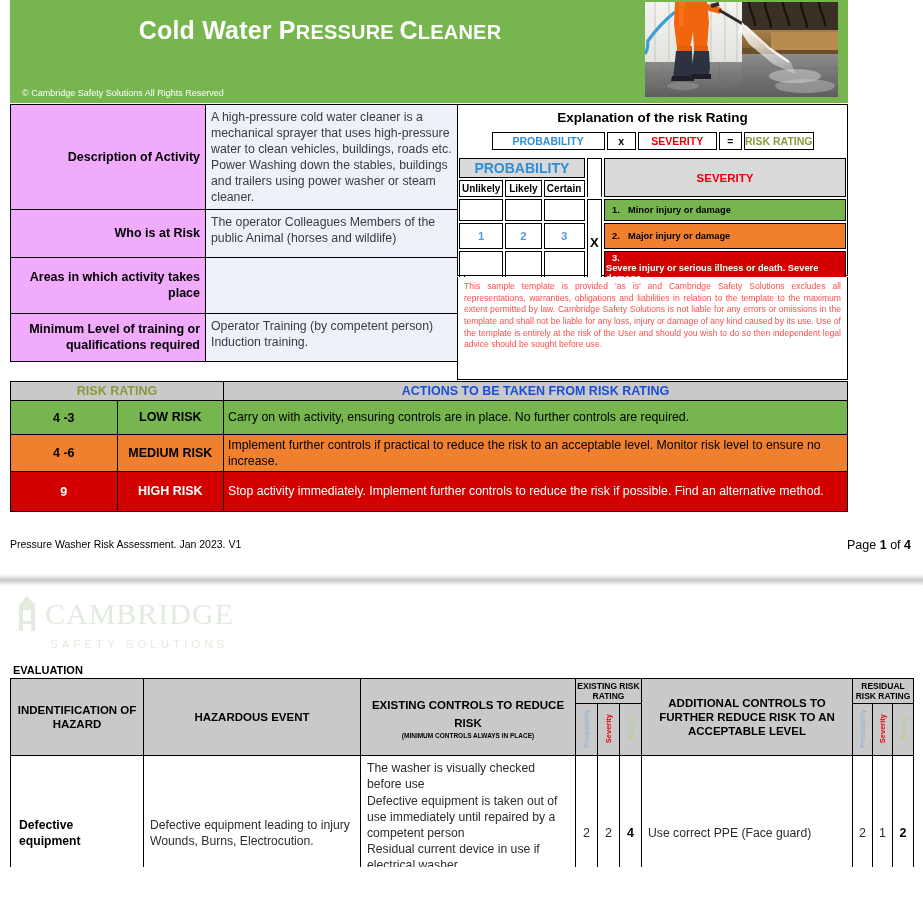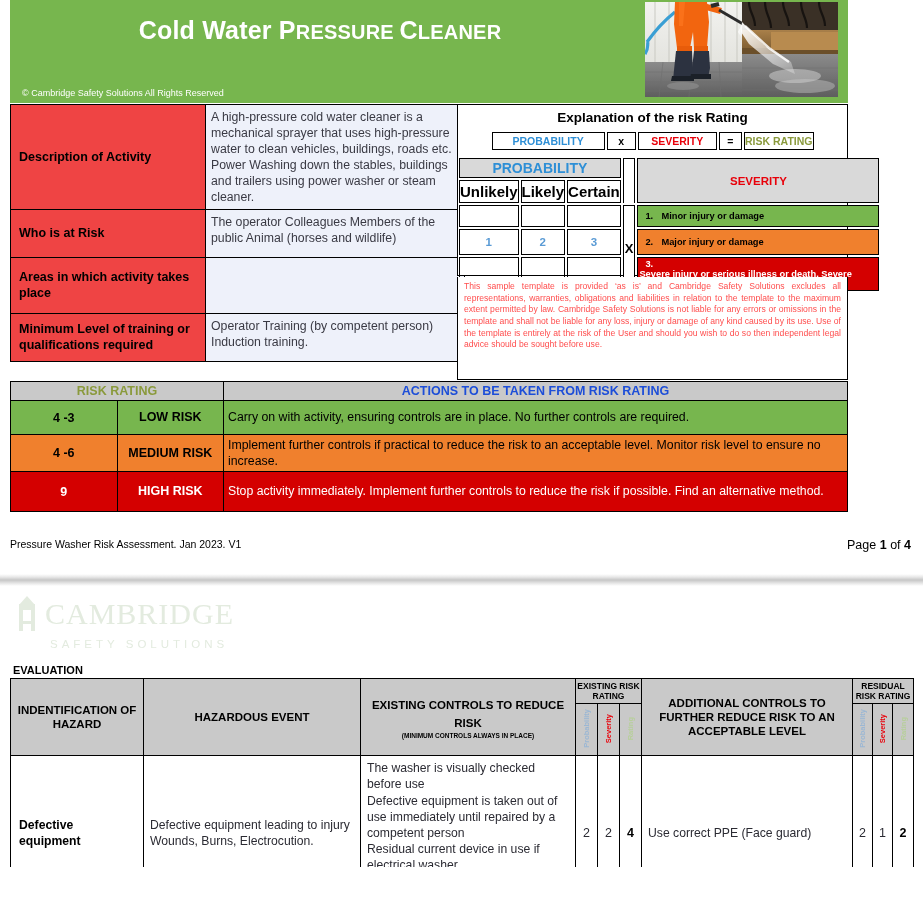--- a/index.html
+++ b/index.html
@@ -57,26 +57,27 @@
 
   
   #info-table {
     position: absolute;
     left: 10px; top: 104px;
     width: 455px;
   }
   #info-table td { padding: 3px 5px; }
   .lbl-cell {
     width: 195px;
-    background: #ef4444;
+    background: #f0abfc;
     font-weight: bold;
     font-size: 12.5px;
     color: #000;
     line-height: 1.28;
     padding-left: 8px !important;
+    text-align: right;
   }
   .val-cell {
     background: #eef1fa;
     font-size: 12.3px;
     color: #3a3a44;
     line-height: 1.30;
     vertical-align: top !important;
     padding-top: 5px !important;
   }
 
@@ -120,21 +121,21 @@
   #matrix td { border: 1px solid #000; text-align: center; }
   .prob-head {
     background: #d9d9d9;
     color: #2e8fd6;
     font-weight: bold;
     font-size: 14px;
     padding: 1px 0;
   }
   .prob-sub {
     background: #fff; color: #000;
-    font-weight: bold; font-size: 15px;
+    font-weight: bold; font-size: 10px;
     padding: 2px 0;
   }
   .prob-num {
     color: #5a9bd5; font-weight: bold; font-size: 11.5px;
   }
   .sev-head {
     background: #d9d9d9; color: #e8000a;
     font-weight: bold; font-size: 11.5px; padding: 6px 0;
   }
   .x-cell { font-weight: bold; font-size: 13px; background: #fff; }

